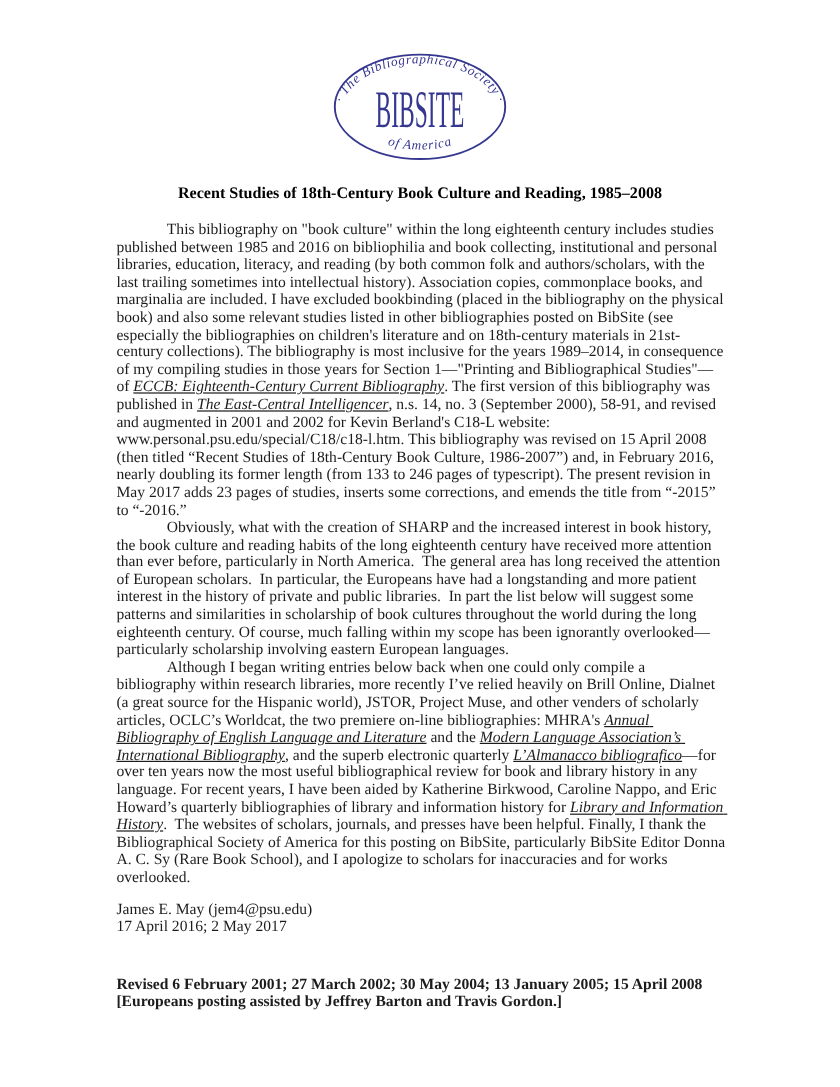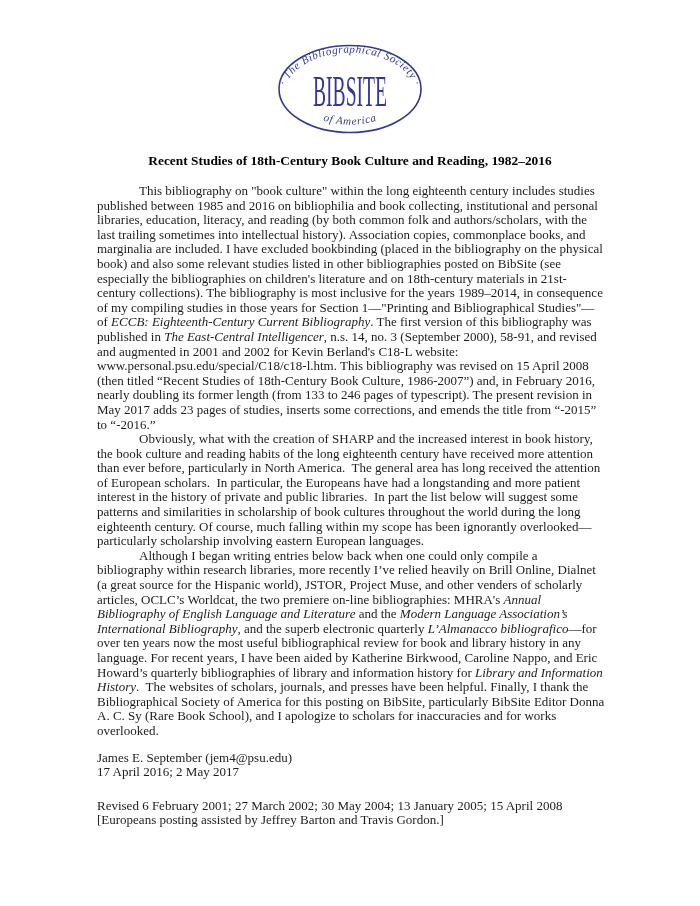--- a/index.html
+++ b/index.html
@@ -41,23 +41,23 @@
     width: 508px;
     font-size: 13px;
     line-height: 14.6px;
     text-align: left;
   }
   .body-text p {
     margin: 0;
     text-indent: 42px;
     white-space: pre-wrap;
   }
-  .body-text em { font-style: italic; }
+  .body-text em { font-style: italic; text-decoration: underline; }
   .sig-block { margin-top: 12px; }
-  .rev-block { margin-top: 19px; }
+  .rev-block { margin-top: 33px; font-weight: bold; }
 </style>
 </head>
 <body>
 
 <div class="page">
 
   <div class="logo-wrap">
     <svg viewBox="0 0 160 105" width="160" height="105" aria-hidden="true">
       <defs>
         <path id="arcTop" d="M 15 63 A 66 42 0 1 1 145 63" fill="none"></path>
@@ -67,29 +67,29 @@
       <text class="ring-text" text-anchor="middle">
         <textPath href="#arcTop" startOffset="50%">· The Bibliographical Society ·</textPath>
       </text>
       <text class="ring-text" text-anchor="middle">
         <textPath href="#arcBottom" startOffset="50%">of America</textPath>
       </text>
       <text class="bibsite-text" x="43" y="67" textLength="74" lengthAdjust="spacingAndGlyphs">BIBSITE</text>
     </svg>
   </div>
 
-  <h1 class="title">Recent Studies of 18th-Century Book Culture and Reading, 1982–2016</h1>
+  <h1 class="title">Recent Studies of 18th-Century Book Culture and Reading, 1985–2008</h1>
 
   <div class="body-text">
     <p><span>This bibliography on "book culture" within the long eighteenth century includes studies published between 1985 and 2016 on bibliophilia and book collecting, institutional and personal libraries, education, literacy, and reading (by both common folk and authors/scholars, with the last trailing sometimes into intellectual history). Association copies, commonplace books, and marginalia are included. I have excluded bookbinding (placed in the bibliography on the physical book) and also some relevant studies listed in other bibliographies posted on BibSite (see especially the bibliographies on children's literature and on 18th-century materials in 21st-century collections). The bibliography is most inclusive for the years 1989–2014, in consequence of my compiling studies in those years for Section 1—"Printing and Bibliographical Studies"—of </span><em>ECCB: Eighteenth-Century Current Bibliography</em><span>. The first version of this bibliography was published in </span><em>The East-Central Intelligencer</em><span>, n.s. 14, no. 3 (September 2000), 58-91, and revised and augmented in 2001 and 2002 for Kevin Berland's C18-L website: www.personal.psu.edu/special/C18/c18-l.htm. This bibliography was revised on 15 April 2008 (then titled “Recent Studies of 18th-Century Book Culture, 1986-2007”) and, in February 2016, nearly doubling its former length (from 133 to 246 pages of typescript). The present revision in May 2017 adds 23 pages of studies, inserts some corrections, and emends the title from “-2015” to “-2016.”</span></p>
     <p><span>Obviously, what with the creation of SHARP and the increased interest in book history, the book culture and reading habits of the long eighteenth century have received more attention than ever before, particularly in North America.  The general area has long received the attention of European scholars.  In particular, the Europeans have had a longstanding and more patient interest in the history of private and public libraries.  In part the list below will suggest some patterns and similarities in scholarship of book cultures throughout the world during the long eighteenth century. Of course, much falling within my scope has been ignorantly overlooked—particularly scholarship involving eastern European languages.</span></p>
     <p><span>Although I began writing entries below back when one could only compile a bibliography within research libraries, more recently I’ve relied heavily on Brill Online, Dialnet (a great source for the Hispanic world), JSTOR, Project Muse, and other venders of scholarly articles, OCLC’s Worldcat, the two premiere on-line bibliographies: MHRA's </span><em>Annual Bibliography of English Language and Literature</em><span> and the </span><em>Modern Language Association’s International Bibliography</em><span>, and the superb electronic quarterly </span><em>L’Almanacco bibliografico</em><span>—for over ten years now the most useful bibliographical review for book and library history in any language. For recent years, I have been aided by Katherine Birkwood, Caroline Nappo, and Eric Howard’s quarterly bibliographies of library and information history for </span><em>Library and Information History</em><span>.  The websites of scholars, journals, and presses have been helpful. Finally, I thank the Bibliographical Society of America for this posting on BibSite, particularly BibSite Editor Donna A. C. Sy (Rare Book School), and I apologize to scholars for inaccuracies and for works overlooked.</span></p>
 
     <div class="sig-block">
-      <div>James E. September (jem4@psu.edu)</div>
+      <div>James E. May (jem4@psu.edu)</div>
       <div>17 April 2016; 2 May 2017</div>
     </div>
 
     <div class="rev-block">
       <div>Revised 6 February 2001; 27 March 2002; 30 May 2004; 13 January 2005; 15 April 2008</div>
       <div>[Europeans posting assisted by Jeffrey Barton and Travis Gordon.]</div>
     </div>
   </div>
 
 </div>

